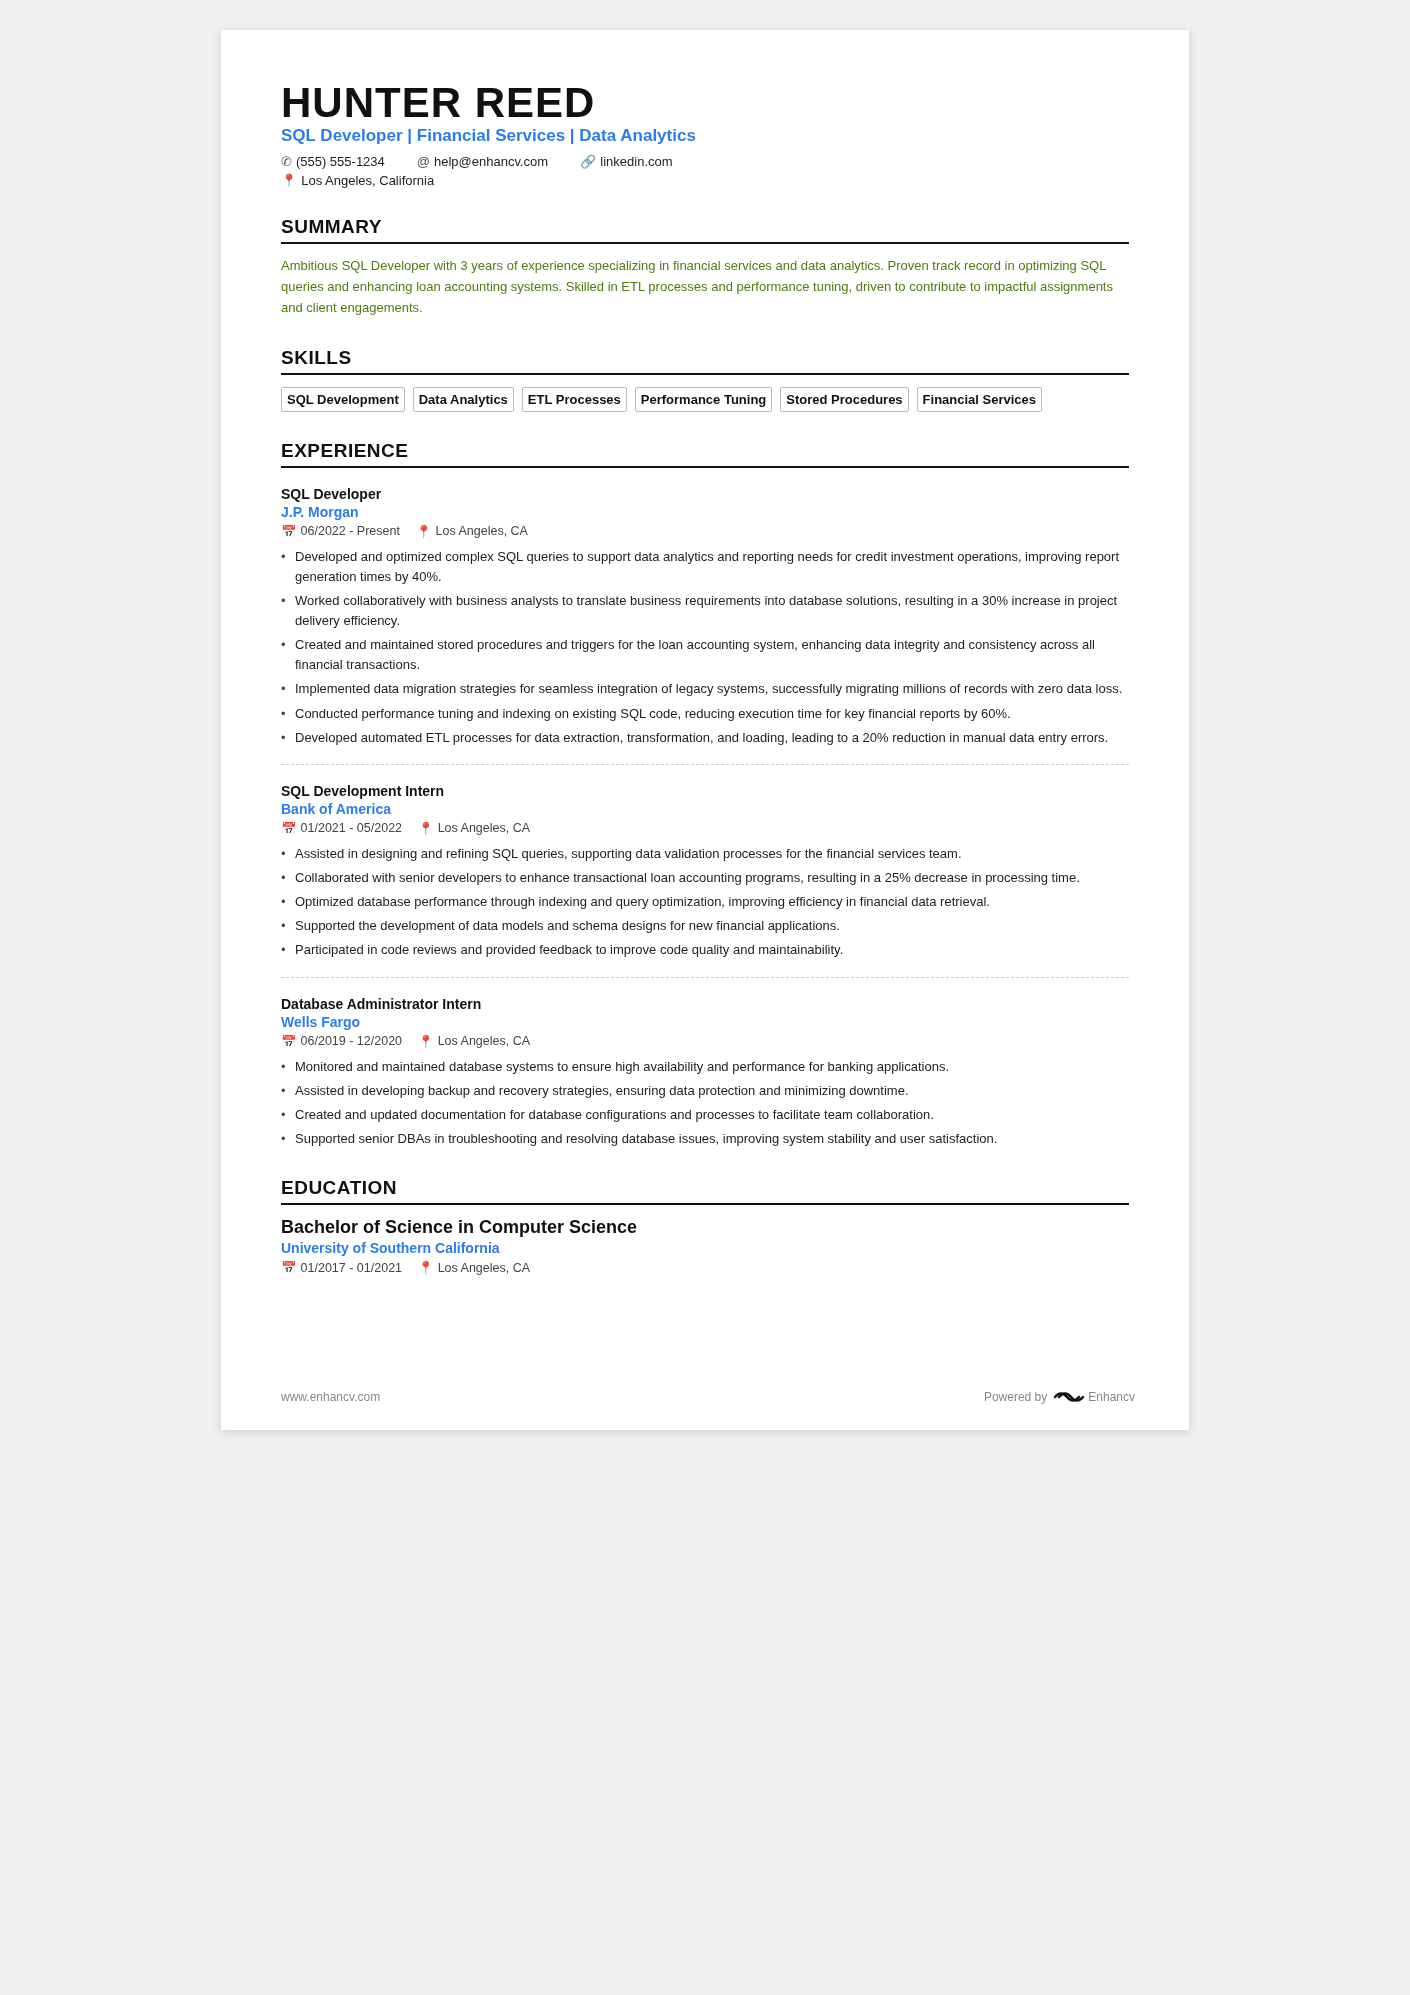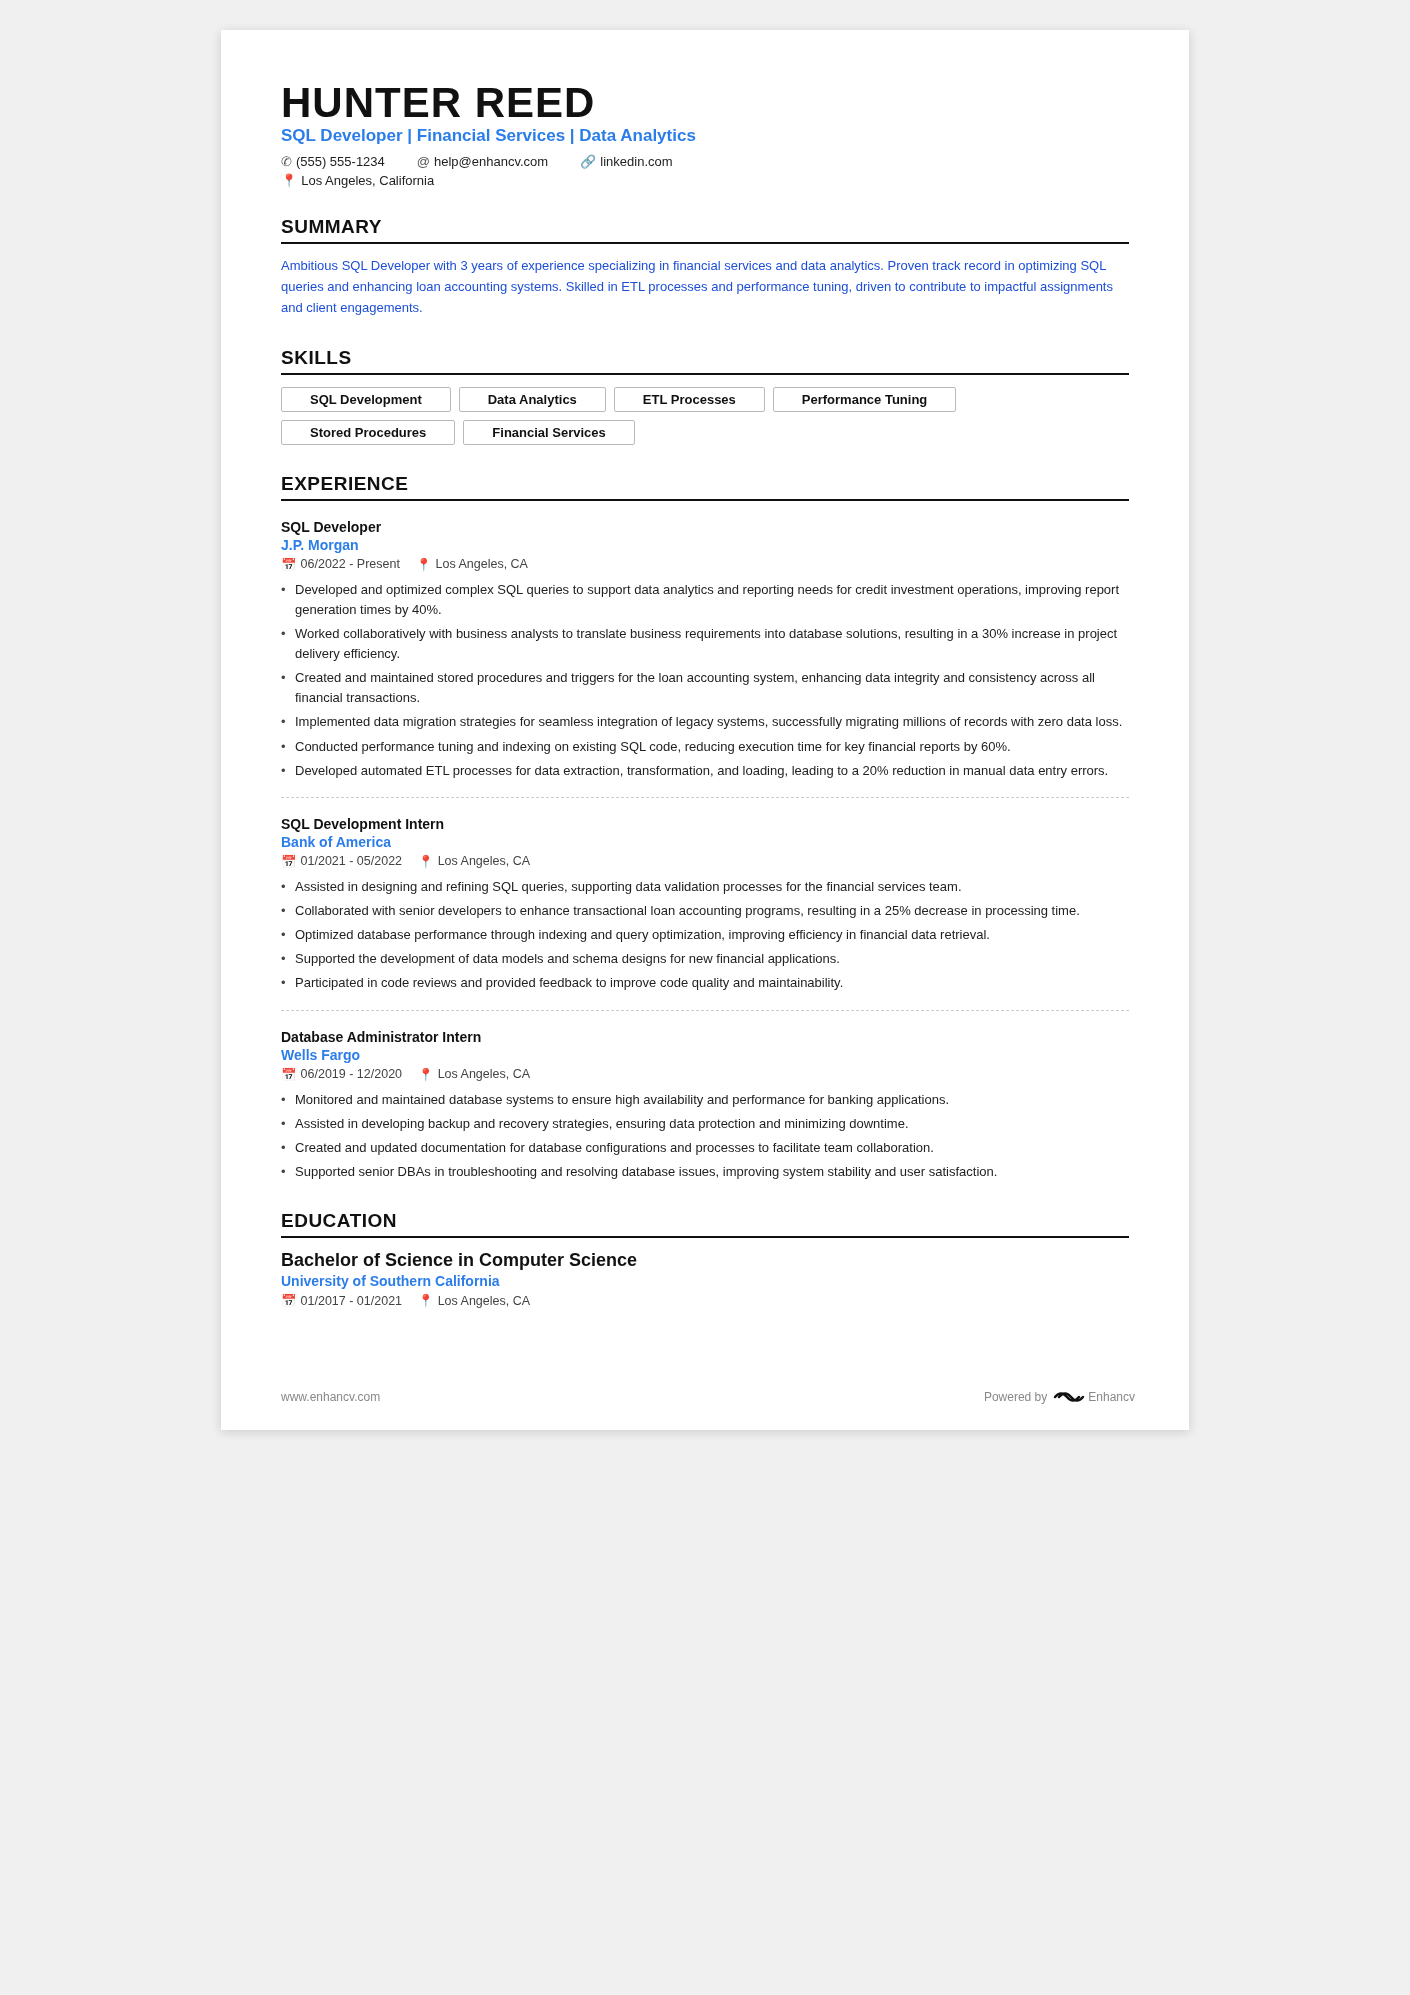--- a/index.html
+++ b/index.html
@@ -66,31 +66,31 @@
       font-weight: 900;
       color: #111;
       text-transform: uppercase;
       letter-spacing: 0.5px;
       border-bottom: 2px solid #111;
       padding-bottom: 4px;
       margin-bottom: 12px;
     }
     .summary-text {
       font-size: 13px;
-      color: #1d4ed8;
+      color: #4d7c0f;
       line-height: 1.6;
     }
     .skills-container {
       display: flex;
       flex-wrap: wrap;
       gap: 8px;
     }
     .skill-badge {
       border: 1.5px solid #bbb;
-      padding: 4px 28px;
+      padding: 4px 5px;
       font-size: 13px;
       font-weight: 600;
       color: #111;
       border-radius: 2px;
     }
     .job-title {
       font-size: 14px;
       font-weight: 700;
       color: #111;
       margin-top: 18px;

